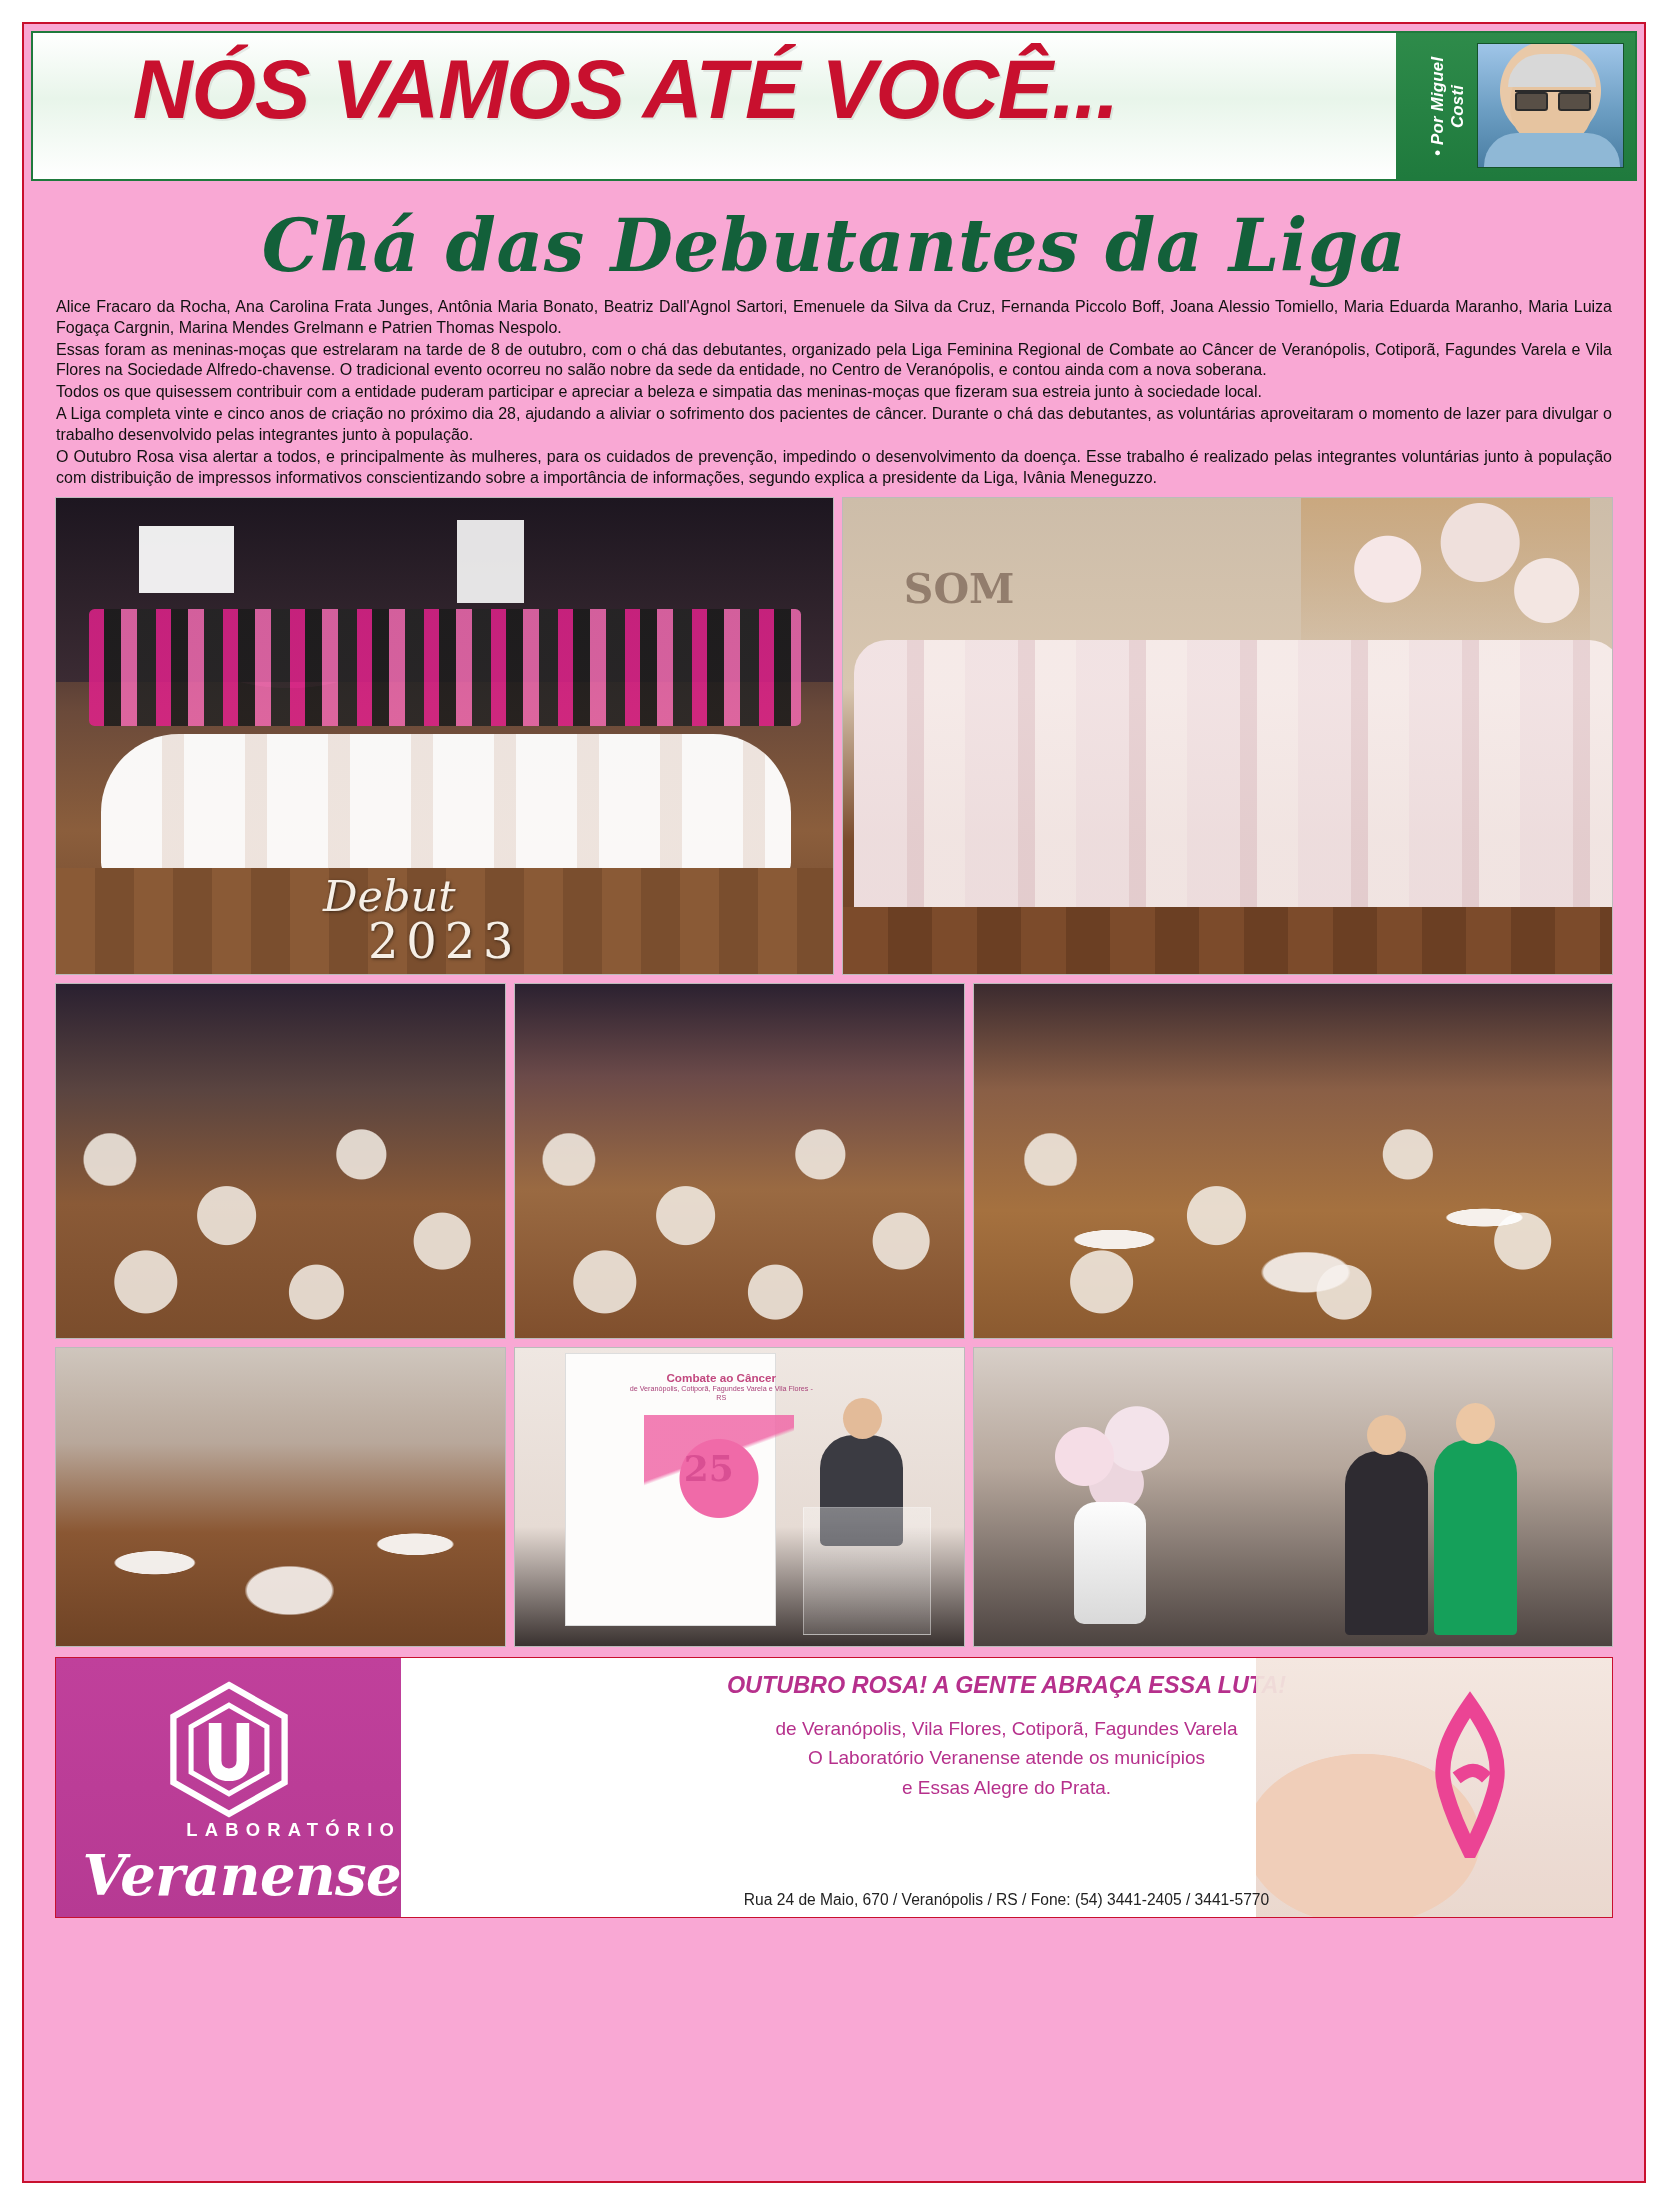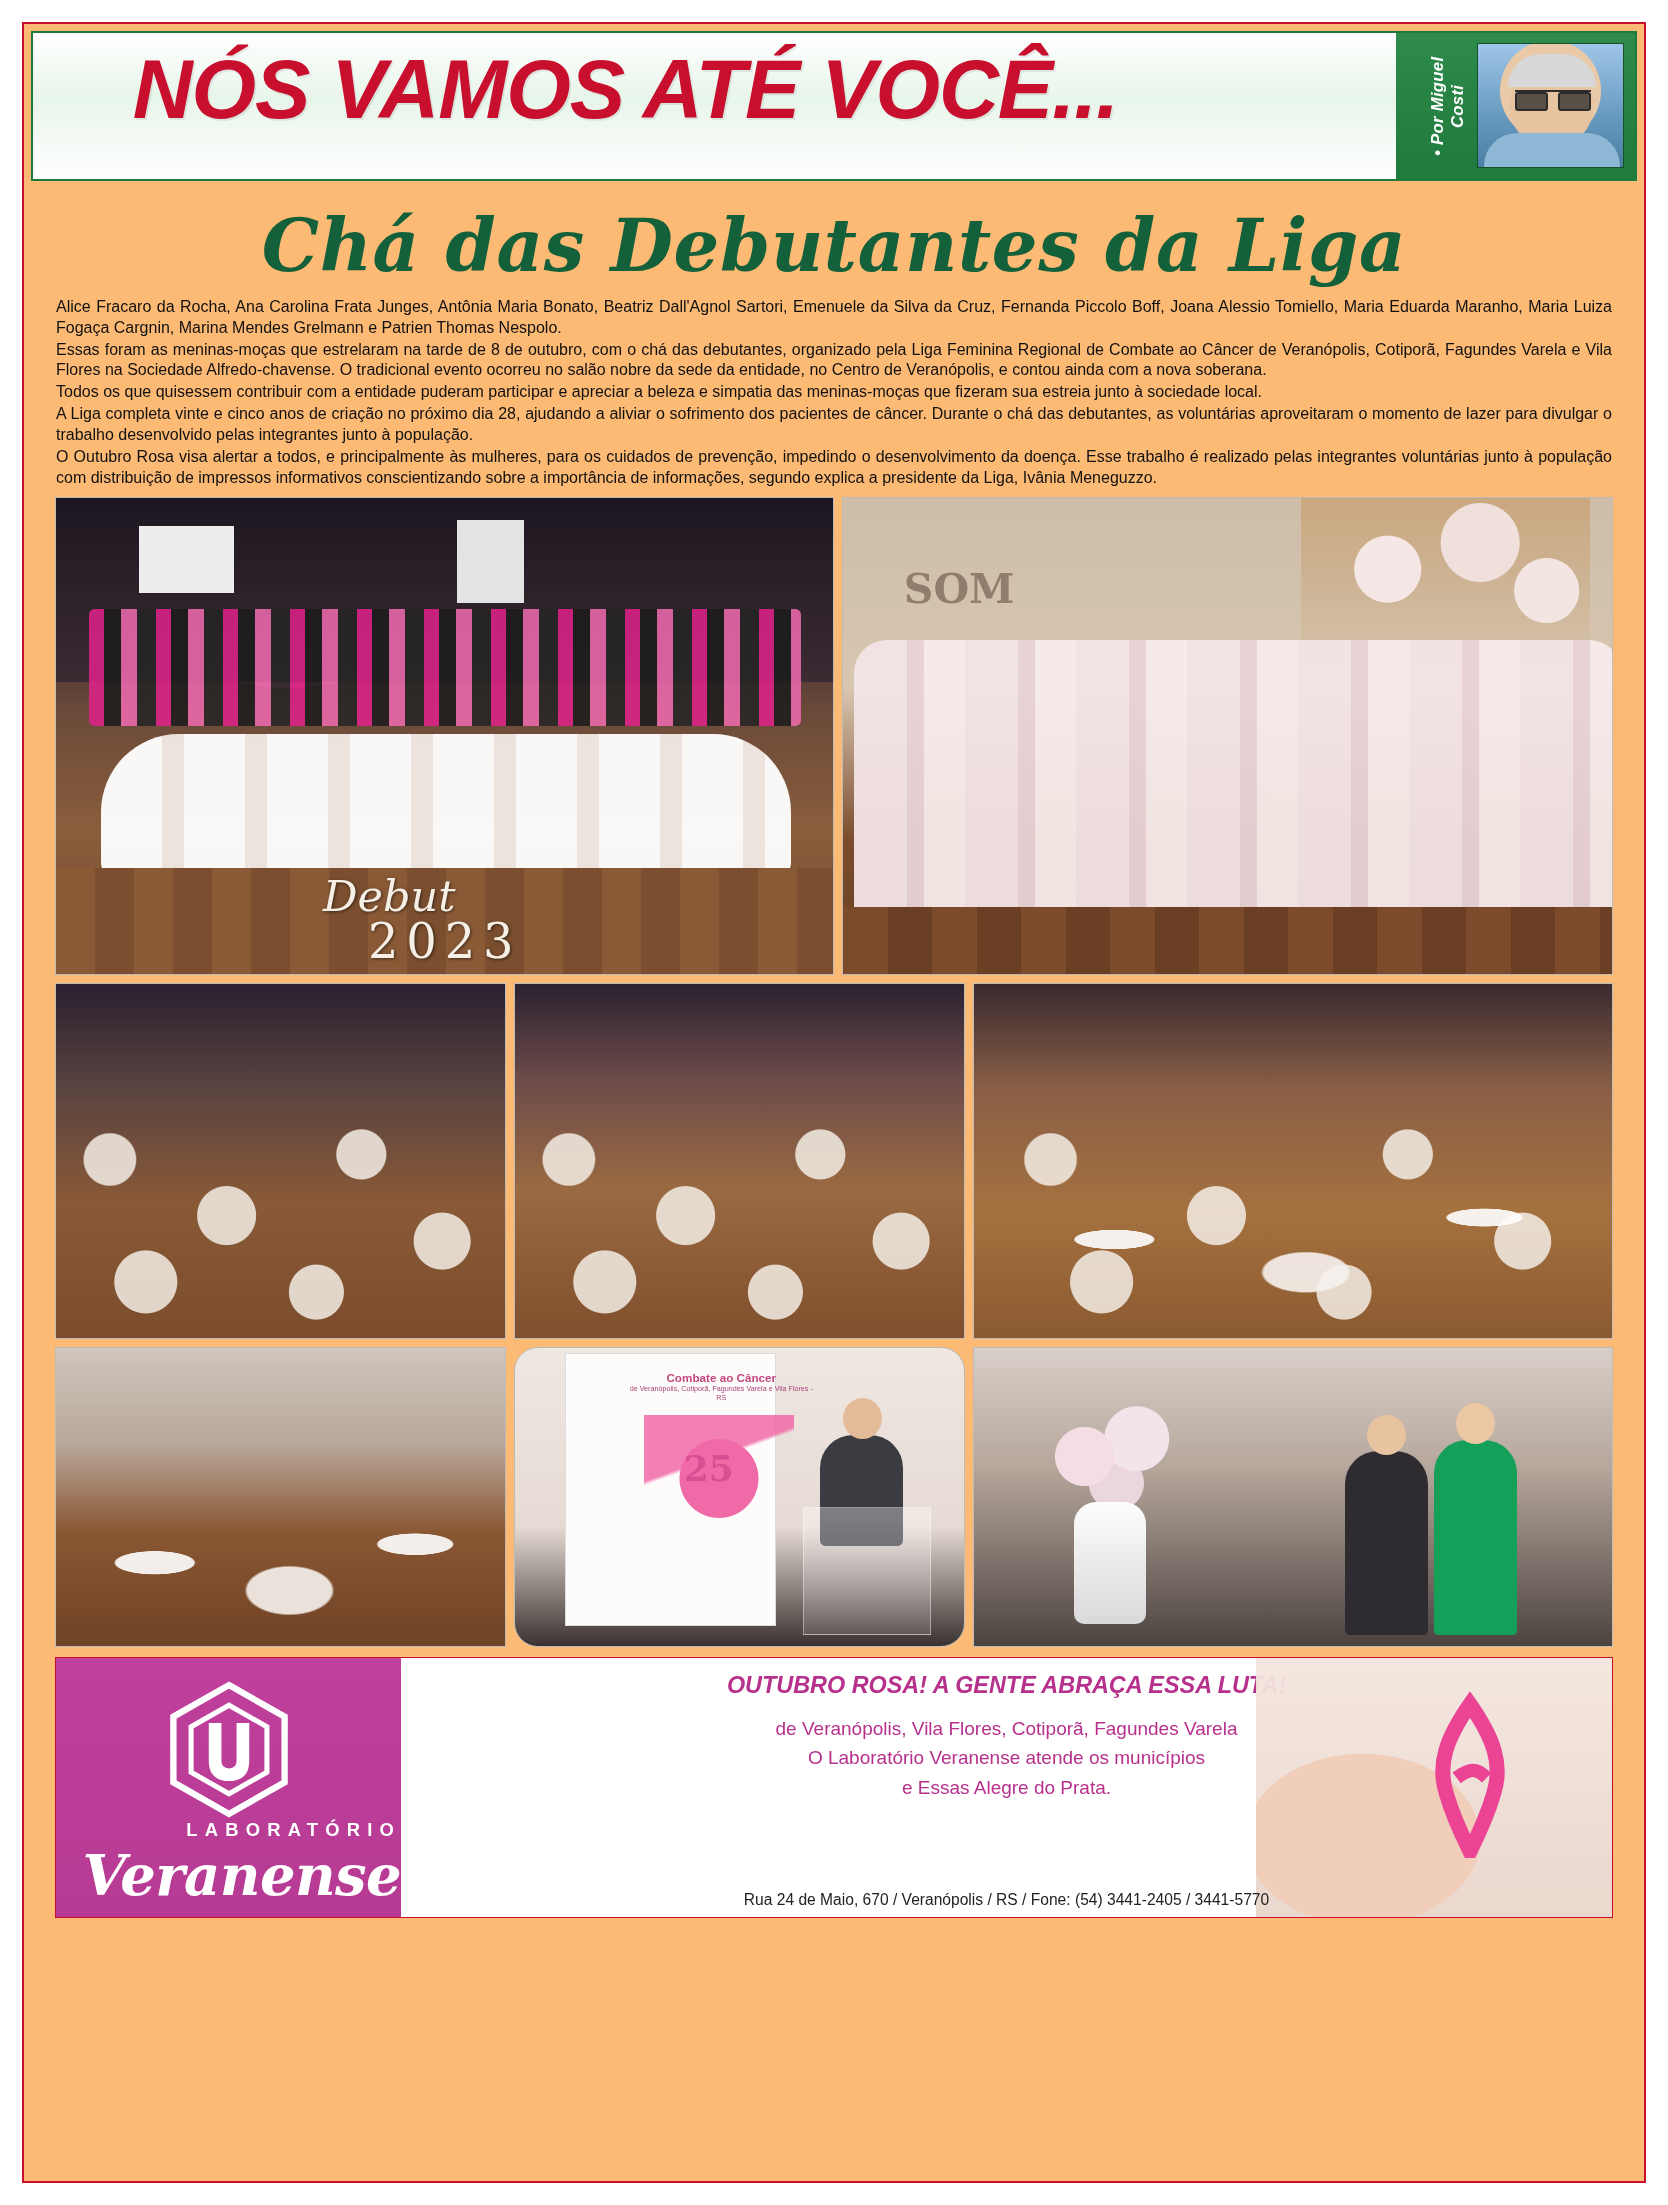--- a/index.html
+++ b/index.html
@@ -13,21 +13,21 @@
     height: 2205px;
     position: relative;
     background: #ffffff;
     padding: 22px 22px;
   }
   .frame {
     border: 2.8px solid #c8102e;
     width: 1624px;
     height: 2161px;
     position: relative;
-    background: #fdba74;
+    background: #f9a8d4;
   }
 
   
   .masthead {
     position: relative;
     height: 150px;
     margin: 6.7px;
     border: 2.2px solid #1f7a3d;
     background: linear-gradient(180deg, #ffffff 0%, #e8f5ea 45%, #ffffff 100%);
     overflow: hidden;
@@ -269,21 +269,20 @@
       radial-gradient(ellipse at 80% 45%, #ffffff 0 37px, rgba(0,0,0,0) 39px);
     opacity: .9;
   }
 
   
   .p6 { flex: 0 0 451px; height: 300px;
     background: linear-gradient(180deg,#cfc6bd 0%, #b8a79a 32%, #8a5733 62%, #6f4325 100%);
   }
   .p7 { flex: 0 0 451px; height: 300px;
     background: linear-gradient(180deg,#efe7e2 0%, #e6dbd4 60%, #3a3230 100%);
-    border-radius: 24px;
   }
   .p8 { flex: 1 1 auto; height: 300px;
     background: linear-gradient(180deg,#d8cfc8 0%, #b6a79c 40%, #4c4340 100%);
   }
   .p7 .poster {
     position: absolute; left: 50px; top: 5.6px; width: 211px; height: 273px;
     background: #fdfcfb; border: 0.6px solid #ddd;
   }
   .p7 .ribbon {
     position: absolute; left: 78px; top: 61px; width: 150px; height: 167px;

